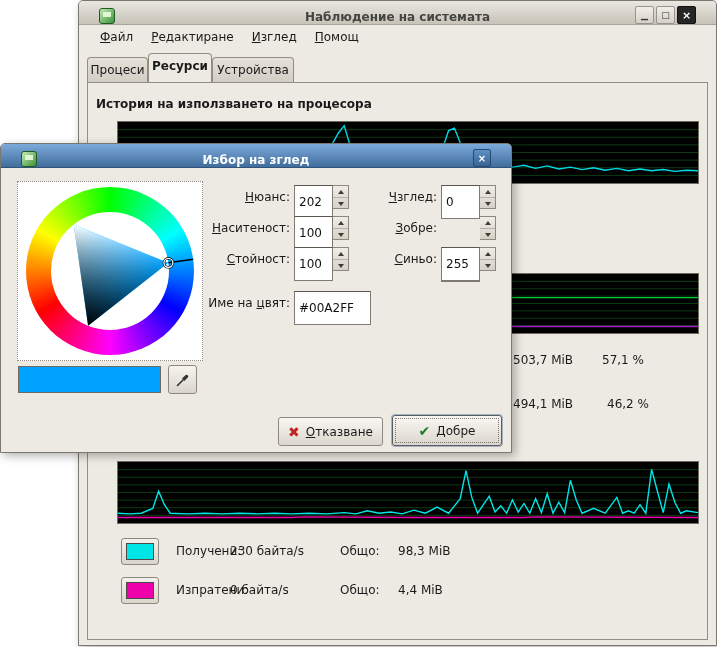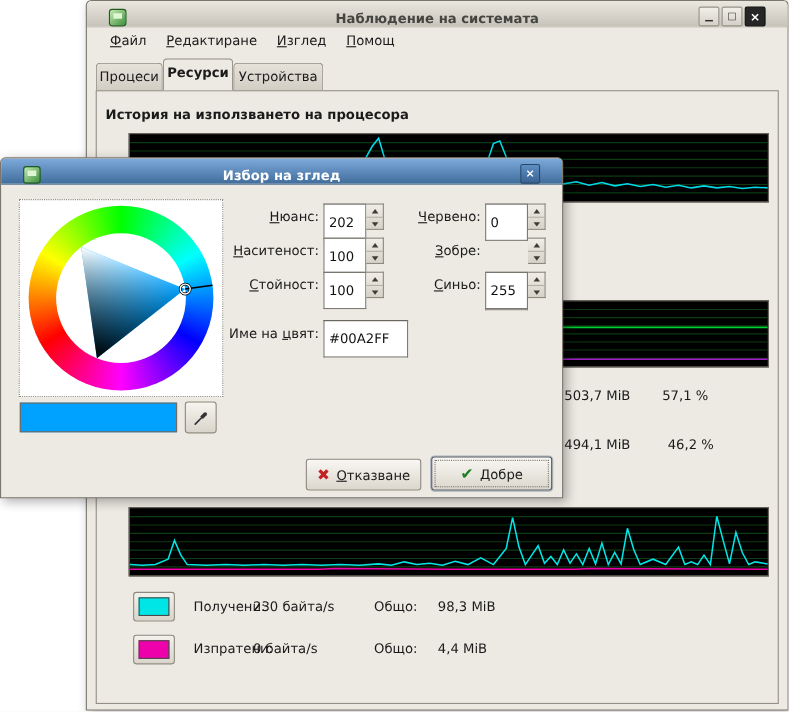--- a/index.html
+++ b/index.html
@@ -210,21 +210,21 @@
       <div class="fld-label" style="left:204px;top:17px;width:85px"><span></span><span class="accel">Н</span><span>юанс:</span></div>
       <input class="entry" style="left: 293px; top: 17px; width: 39px;" readonly="" value="202">
       <div class="stepper" style="left:332px;top:17px">
         <div class="half up">
             <div class="arr-up"></div>
           </div>
         <div class="half">
             <div class="arr-dn"></div>
           </div>
       </div>
-      <div class="fld-label" style="left:356px;top:17px;width:80px"><span></span><span class="accel">Ч</span><span>ервено:</span></div>
+      <div class="fld-label" style="left:356px;top:17px;width:80px"><span></span><span class="accel">Ч</span><span>зглед:</span></div>
       <input class="entry" style="left: 440px; top: 17px; width: 39px;" readonly="" value="0">
       <div class="stepper" style="left:479px;top:17px">
         <div class="half up">
             <div class="arr-up"></div>
           </div>
         <div class="half">
             <div class="arr-dn"></div>
           </div>
       </div>
 

